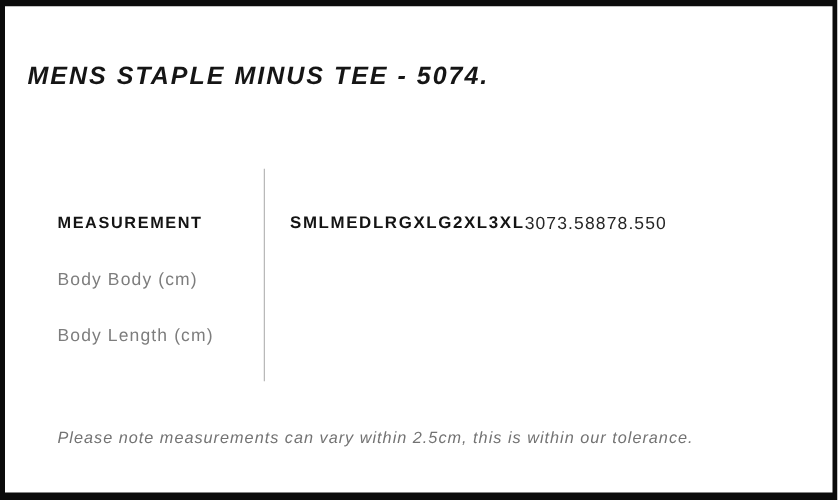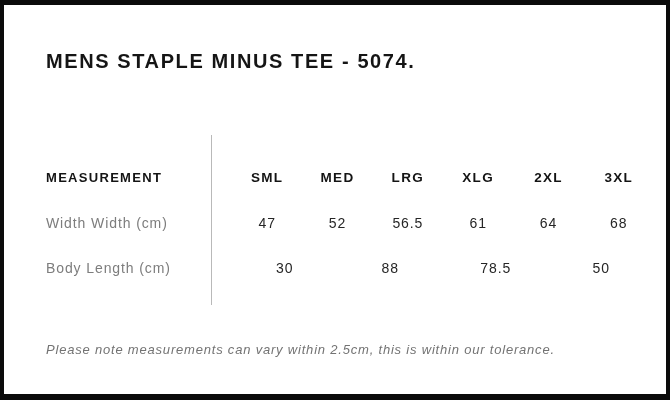--- a/index.html
+++ b/index.html
@@ -8,44 +8,45 @@
     height: 400px;
     box-sizing: border-box;
     background: #ffffff;
     border: 4px solid #0b0b0b;
     border-top-width: 5px;
     border-bottom-width: 6px;
     font-family: "Liberation Sans", sans-serif;
     overflow: hidden;
   }
   .title {
-    margin: 45px 0 0 42px;
+    margin: 45px 0 0 18px;
     font-size: 20px;
     font-weight: 700;
     letter-spacing: 1.6px;
     color: #151515;
     line-height: 22px;
+    font-style: italic;
   }
   .size-table {
     display: flex;
     margin: 63px 12px 0 42px;
   }
   .labels-col {
     width: 165px;
     display: flex;
     flex-direction: column;
     padding: 20px 0 15px 0;
     box-sizing: border-box;
   }
   .data-col {
     flex: 1;
     border-left: 1px solid #b9b9b9;
     padding: 20px 0 15px 20px;
     display: flex;
-    flex-direction: column;
+    flex-direction: row;
     box-sizing: border-box;
   }
   .t-row {
     height: 45px;
     display: flex;
     align-items: center;
   }
   .cell {
     flex: 1;
     text-align: center;
@@ -87,46 +88,39 @@
 
   <div class="title">MENS STAPLE MINUS TEE - 5074.</div>
 
   <div class="size-table">
 
     <div class="labels-col">
       <div class="t-row">
         <span class="label-header">MEASUREMENT</span>
       </div>
       <div class="t-row">
-        <span class="row-label">Width Width (cm)</span>
+        <span class="row-label">Body Body (cm)</span>
       </div>
       <div class="t-row">
         <span class="row-label">Body Length (cm)</span>
       </div>
     </div>
 
     <div class="data-col">
       <div class="t-row">
         <span class="cell col-header">SML</span>
         <span class="cell col-header">MED</span>
         <span class="cell col-header">LRG</span>
         <span class="cell col-header">XLG</span>
         <span class="cell col-header">2XL</span>
         <span class="cell col-header">3XL</span>
       </div>
       <div class="t-row">
-        <span class="cell value">47</span>
-        <span class="cell value">52</span>
-        <span class="cell value">56.5</span>
-        <span class="cell value">61</span>
-        <span class="cell value">64</span>
-        <span class="cell value">68</span>
-      </div>
-      <div class="t-row">
         <span class="cell value">30</span>
+        <span class="cell value">73.5</span>
         <span class="cell value">88</span>
         <span class="cell value">78.5</span>
         <span class="cell value">50</span>
       </div>
     </div>
 
   </div>
 
   <div class="note">Please note measurements can vary within 2.5cm, this is within our tolerance.</div>
 

